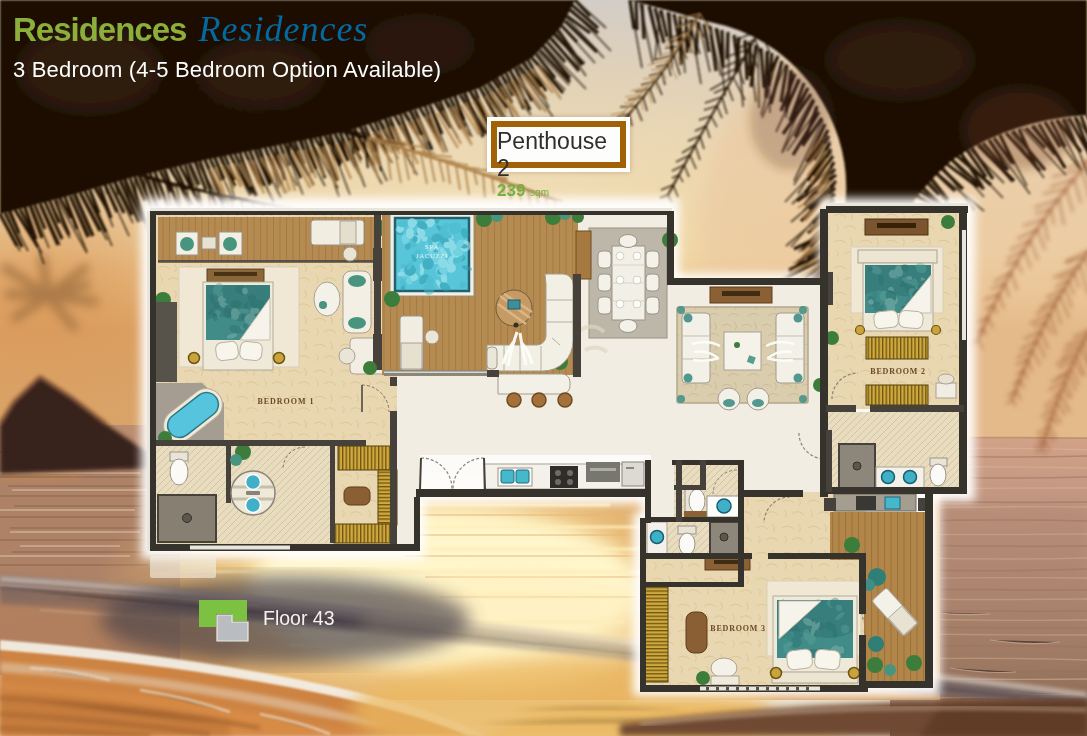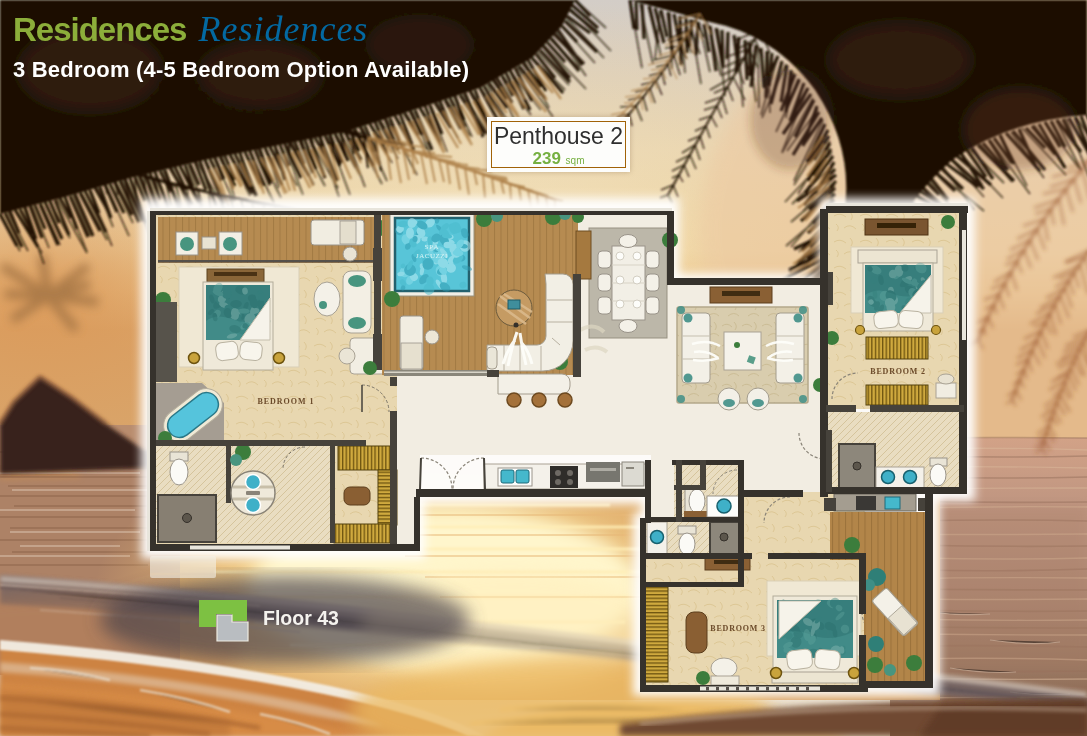--- a/index.html
+++ b/index.html
@@ -1,27 +1,27 @@
 <!DOCTYPE html>
 <html><head>
 <meta charset="utf-8">
 <style>
 html,body{margin:0;padding:0}
 .page{position:relative;width:1087px;height:736px;overflow:hidden;font-family:"Liberation Sans",sans-serif;background:#e8dcc8}
 .titlewrap{position:absolute;left:13px;top:8px;z-index:5}
 .t1{display:inline-block;color:#8cae3a;font-size:33px;font-weight:600;letter-spacing:-1px}
 .t2{display:inline-block;color:#0369a1;font-family:"Liberation Serif",serif;font-style:italic;font-size:36px;margin-left:12px;letter-spacing:1px}
-.sub{position:absolute;left:13px;top:57px;color:#fff;font-size:22px;font-weight:700;z-index:5;letter-spacing:0.2px}
+.sub{position:absolute;left:13px;top:57px;color:#fff;font-size:22px;font-weight:400;z-index:5;letter-spacing:0.2px}
 .phbox{position:absolute;left:487px;top:117px;width:143px;height:55px;background:#fdfdfb;z-index:5;box-shadow:0 0 5px rgba(130,100,70,.4)}
-.phbox .inner{position:absolute;left:4px;top:4px;right:4px;bottom:4px;border:1px solid #a16207;text-align:center}
+.phbox .inner{position:absolute;left:4px;top:4px;right:4px;bottom:4px;border:6px solid #a16207;text-align:left}
 .phbox .l1{font-size:23px;color:#2e2e2e;margin-top:1px}
 .phbox .l2{font-size:17px;color:#76b041;font-weight:700;margin-top:-1px}
 .phbox .l2 span{font-weight:400;font-size:10px}
 .floor{position:absolute;left:199px;top:598px;z-index:5}
-.floor .txt{position:absolute;left:64px;top:9px;color:#f4f2ee;font-size:19.5px;font-weight:700;white-space:nowrap}
+.floor .txt{position:absolute;left:64px;top:9px;color:#f4f2ee;font-size:19.5px;font-weight:400;white-space:nowrap}
 svg.bg{position:absolute;left:0;top:0}
 </style>
 </head>
 <body>
 <div class="page">
 <svg class="bg" width="1087" height="736" viewBox="0 0 1087 736">
 <defs>
   <linearGradient id="sky" x1="0" y1="0" x2="0" y2="1">
     <stop offset="0" stop-color="#d3cdc7"></stop>
     <stop offset="0.3" stop-color="#e8d6b8"></stop>

